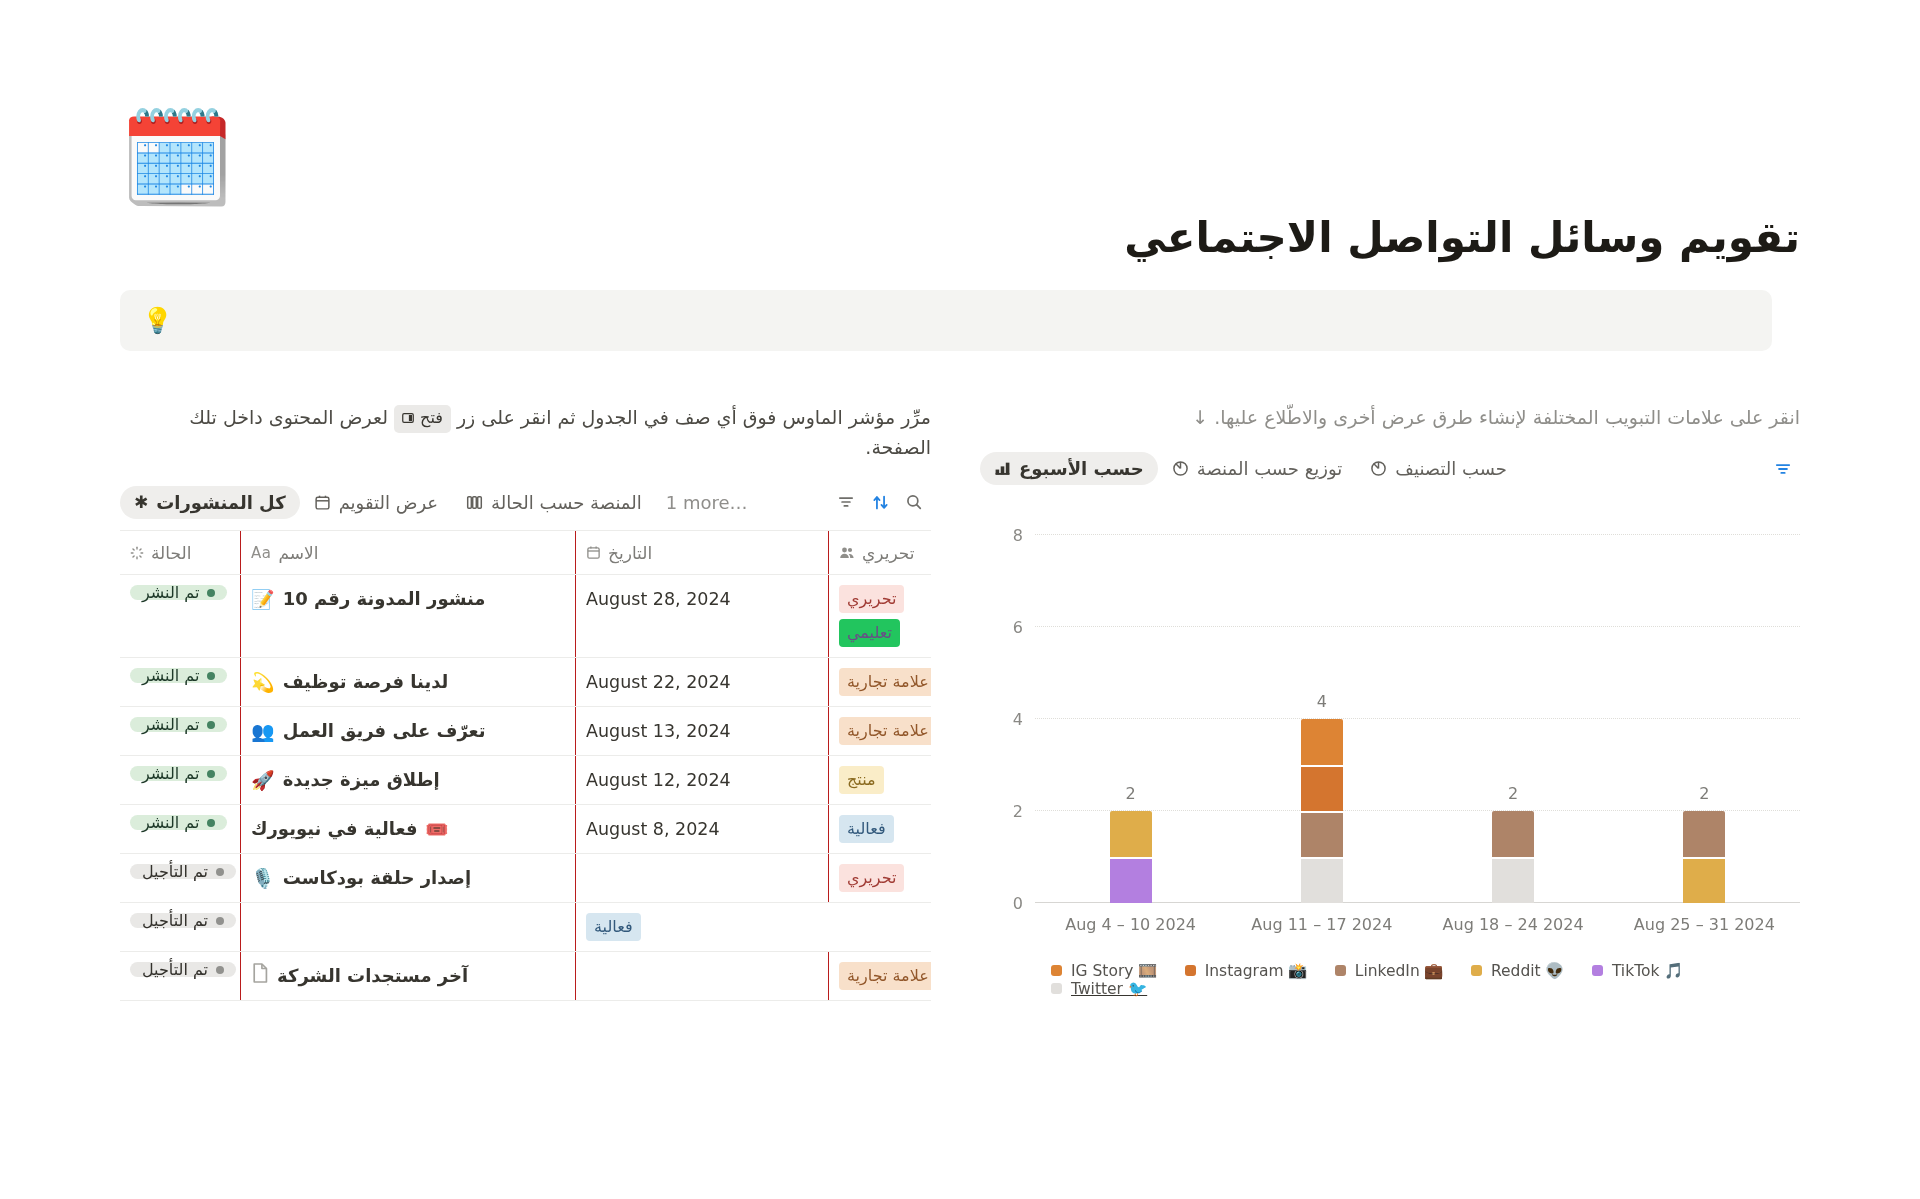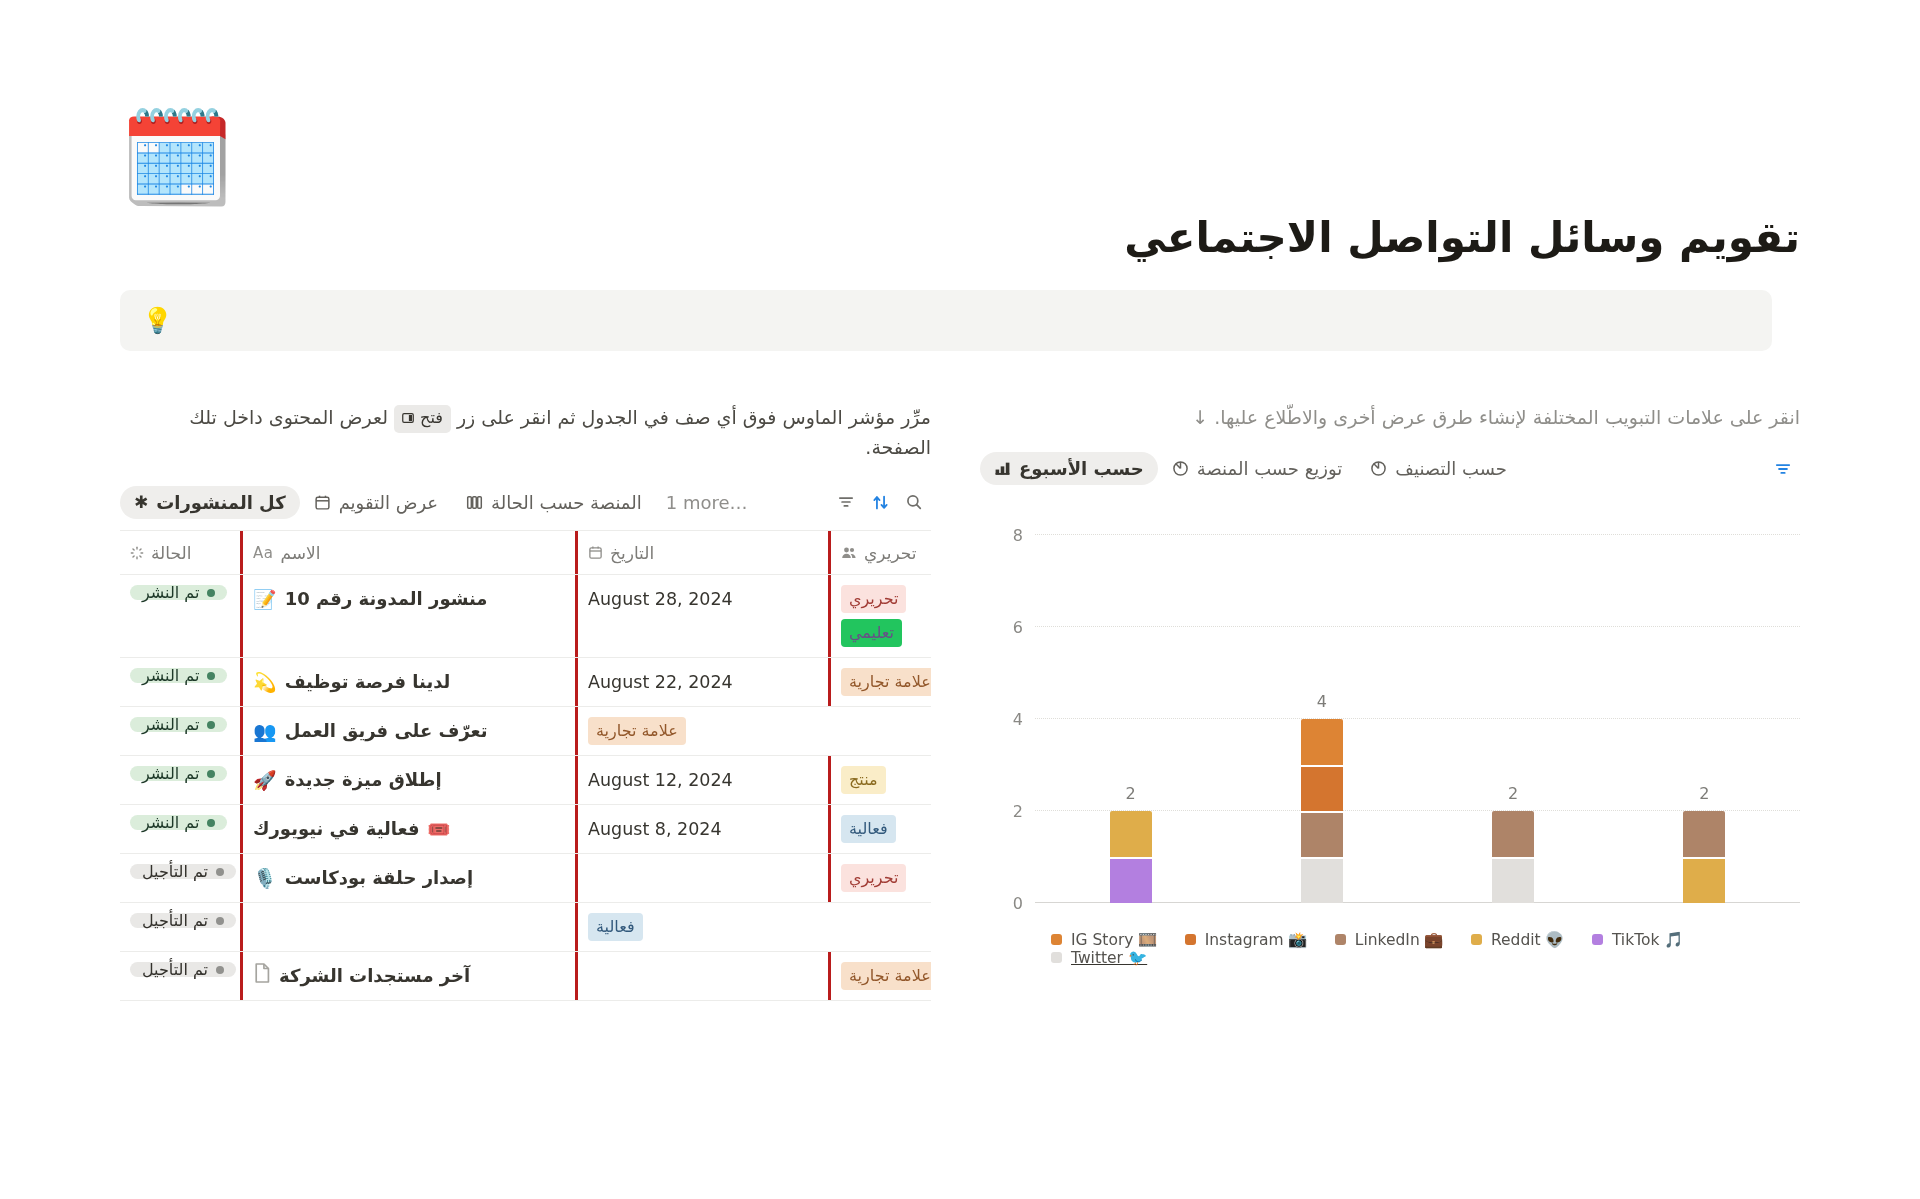--- a/index.html
+++ b/index.html
@@ -43,21 +43,21 @@
   
   .table-clip { margin-top:8px; width:811px; overflow:hidden; }
   .ntable { width:880px; }
   .t-head, .t-row { display:grid; grid-template-columns:120px 335px 253px 172px; }
   .t-head { border-top:1px solid #ececea; border-bottom:1px solid #ececea; height:45px; }
   .t-row { border-bottom:1px solid #ececea; }
   .hcell { display:flex; align-items:center; gap:7px; padding:0 10px; font-size:17px; color:#7d7c78; }
   .hcell .h-ic { display:flex; align-items:center; color:#8f8e8a; }
   .aa { font-size:15px; color:#8f8e8a; letter-spacing:0.5px; }
   .cell { padding:10px 10px; display:flex; align-items:flex-start; }
-  .col-b { border-left:3px solid #b91c1c; }
+  .col-b { border-left:1px solid #b91c1c; }
   .name-cell { gap:8px; }
   .row-emoji { font-size:19px; line-height:28px; }
   .ntitle { direction:rtl; text-align:left; font-size:18px; font-weight:600; color:#37352f; line-height:28px; }
   .date-txt { font-size:17.5px; color:#37352f; line-height:28px; }
   .pill { display:inline-flex; align-items:center; gap:8px; height:15px; padding:0 12px;
           border-radius:999px; font-size:16px; direction:rtl; white-space:nowrap; }
   .pill .dot { width:8px; height:8px; border-radius:50%; display:inline-block; order:-1; }
   .pill-green { background:#dbeddb; color:#1e3a29; }
   .pill-green .dot { background:#448361; }
   .pill-gray { background:#e9e8e6; color:#32302b; }
@@ -258,20 +258,23 @@
             <div class="cell">
                 <span class="pill pill-green">
                   <span>تم النشر</span>
                   <i class="dot"></i>
                 </span>
               </div>
             <div class="cell col-b name-cell">
                 <span class="row-emoji">👥</span>
                 <span class="ntitle">تعرّف على فريق العمل</span>
               </div>
+            <div class="cell col-b">
+                <span class="date-txt">August 13, 2024</span>
+              </div>
             <div class="cell col-b tags-col">
                 <span class="tag tag-orange">علامة تجارية</span>
               </div>
           </div>
 
           <div class="t-row">
             <div class="cell">
                 <span class="pill pill-green">
                   <span>تم النشر</span>
                   <i class="dot"></i>
@@ -450,20 +453,26 @@
               </div>
               <div class="slot">
                 <div class="stack">
                   <div class="seg" style="height: 46px; background: rgb(174, 132, 104);"></div>
                   <div class="seg" style="height: 46px; background: rgb(223, 173, 74);"></div>
                 </div>
                 <div class="bar-total" style="bottom: 100px;">2</div>
               </div>
             </div>
           </div>
+        <div class="xlabels">
+            <div>Aug 4 – 10 2024</div>
+            <div>Aug 11 – 17 2024</div>
+            <div>Aug 18 – 24 2024</div>
+            <div>Aug 25 – 31 2024</div>
+          </div>
         <div class="legend">
             <div class="legend-row">
               <div class="legend-item">
                 <span class="swatch" style="background: rgb(221, 132, 52);"></span>
                 <span>IG Story 🎞️</span>
               </div>
               <div class="legend-item">
                 <span class="swatch" style="background: rgb(212, 117, 47);"></span>
                 <span>Instagram 📸</span>
               </div>

